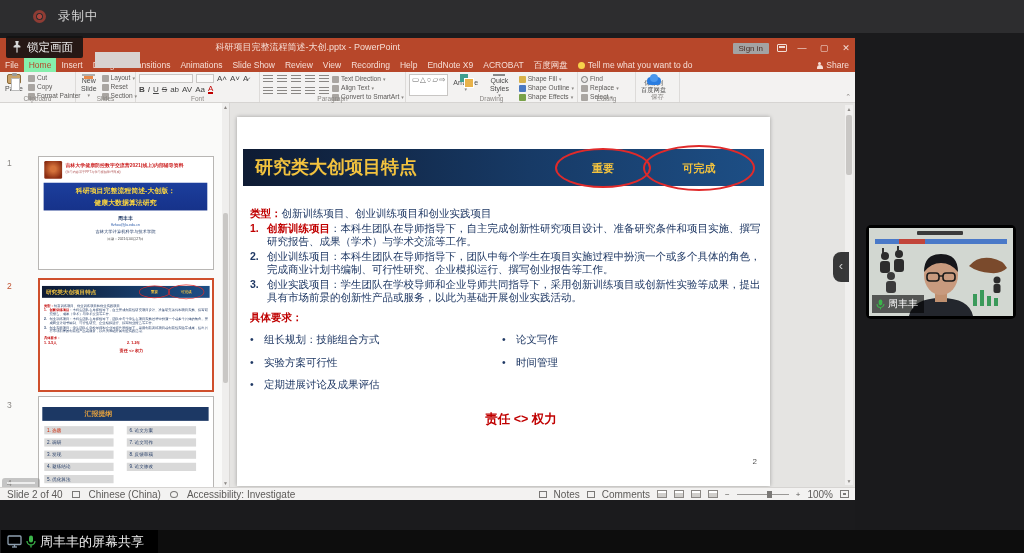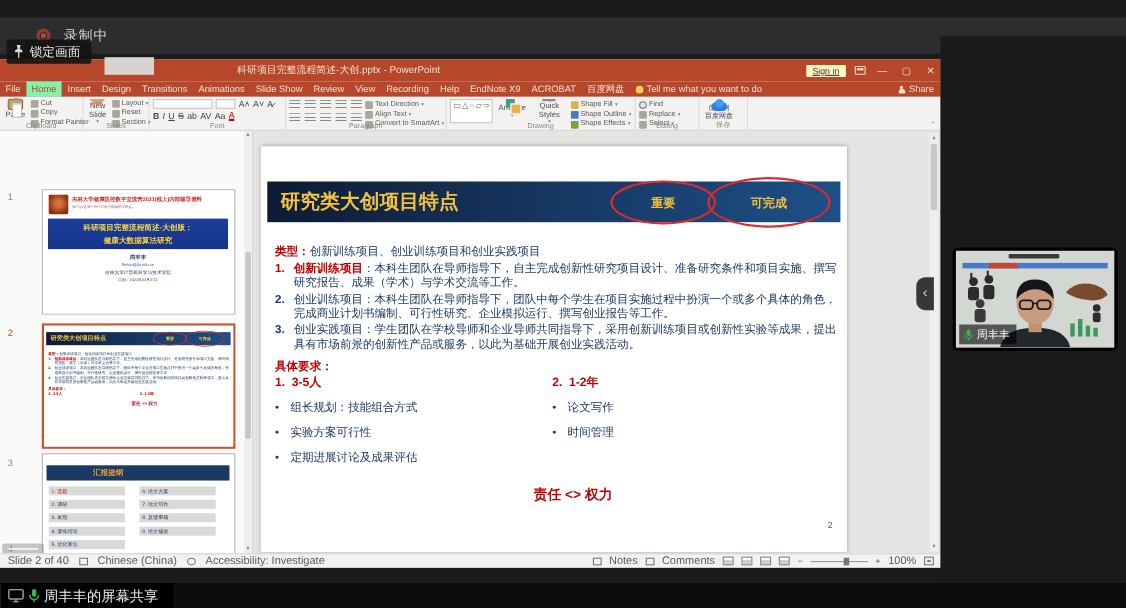--- a/index.html
+++ b/index.html
@@ -4,34 +4,34 @@
 <style>
   * { box-sizing: border-box; margin: 0; padding: 0; }
   html,body { width:1024px; height:553px; }
   body {
     position:relative; overflow:hidden;
     background:#1b1b1d;
     font-family:"Liberation Sans","DejaVu Sans",sans-serif;
     -webkit-font-smoothing:antialiased;
   }
   
-  .topbar { position:absolute; left:0; top:0; width:1024px; height:33px; background:#2d2d2f; display:flex; align-items:center;margin-top:16px; }
+  .topbar { position:absolute; left:0; top:0; width:1024px; height:33px; background:#2d2d2f; display:flex; align-items:center; }
   .rec-dot { width:13px; height:13px; margin-left:33px; border:3px solid #8e3c34; border-radius:50%; background:radial-gradient(circle,#b0453c 45%, rgba(0,0,0,0) 46%); }
   .rec-label { color:#d9d9d9; font-size:12.5px; margin-left:12px; letter-spacing:1px; }
 
   
   .lock-overlay { position:absolute; left:6px; top:36px; height:22px; padding:0 10px 0 6px; background:rgba(18,18,18,.88); border-radius:2px; display:flex; align-items:center; gap:5px; z-index:60; color:#e8e8e8; font-size:11.5px; }
   .lock-flyout { position:absolute; left:95px; top:52px; width:45px; height:16px; background:#d8d3d0; z-index:59; }
 
   
-  .pp { position:absolute; left:0; top:54px; width:855px; height:462px; background:#f3f2f1; }
+  .pp { position:absolute; left:0; top:38px; width:855px; height:462px; background:#f3f2f1; }
   .pp-titlebar { position:absolute; left:0; top:0; width:100%; height:20px; background:#b7472a; }
   .pp-title { position:absolute; left:0; top:3px; width:72%; text-align:center; color:#f5ddd4; font-size:9px; white-space:nowrap; }
   .tb-right { position:absolute; right:2px; top:2px; display:flex; align-items:center; gap:8px; height:16px; }
-  .signin { background:#fef9c3; color:#4a3027; font-size:8px; padding:1px 6px; border-radius:1px;text-decoration:underline; }
+  .signin { background:#a3a3a3; color:#4a3027; font-size:8px; padding:1px 6px; border-radius:1px; }
   .wbtn { color:#f2ddd5; font-size:9px; width:14px; text-align:center; }
   .wbtn.min::before{content:"—";} .wbtn.max::before{content:"▢";} .wbtn.close::before{content:"✕";}
   .rdo { width:10px; height:8px; border:1px solid #f2ddd5; border-radius:1px; position:relative; }
   .rdo::after{ content:""; position:absolute; left:1px; top:1px; width:6px; height:1.5px; background:#f2ddd5; }
 
   .pp-tabs { position:absolute; left:0; top:20px; width:100%; height:14px; background:#b7472a; display:flex; align-items:center; color:#f6ded6; font-size:8.5px; white-space:nowrap; }
   .tab { padding:0 5px; height:14px; line-height:14px;text-align:center; }
   .tab.active { background:#86efac; color:#b7472a; }
   .tellme { display:flex; align-items:center; gap:3px; padding:0 5px; font-style:normal; }
   .bulb { width:7px; height:7px; border-radius:50%; background:#f7d24a; display:inline-block; }
@@ -495,24 +495,20 @@
           </div>
           <div class="li">
             <span class="n">2.</span>
             <span><span>创业训练项目</span><span>：本科生团队在导师指导下，团队中每个学生在项目实施过程中扮演一个或多个具体的角色，完成商业计划书编制、可行性研究、企业模拟运行、撰写创业报告等工作。</span></span>
           </div>
           <div class="li">
             <span class="n">3.</span>
             <span><span>创业实践项目</span><span>：学生团队在学校导师和企业导师共同指导下，采用创新训练项目或创新性实验等成果，提出具有市场前景的创新性产品或服务，以此为基础开展创业实践活动。</span></span>
           </div>
           <div class="red bold req-label">具体要求：</div>
-          <div class="req-row red">
-            <span class="c1"><span>1.</span>&nbsp;&nbsp;<span>3-5人</span></span>
-            <span><span>2.</span>&nbsp;&nbsp;<span>1-2年</span></span>
-          </div>
           <div class="cols">
             <div class="c1">
               <div class="bullet">
                   <span class="b">•</span>
                   <span>组长规划：技能组合方式</span>
                 </div>
               <div class="bullet">
                   <span class="b">•</span>
                   <span>实验方案可行性</span>
                 </div>

